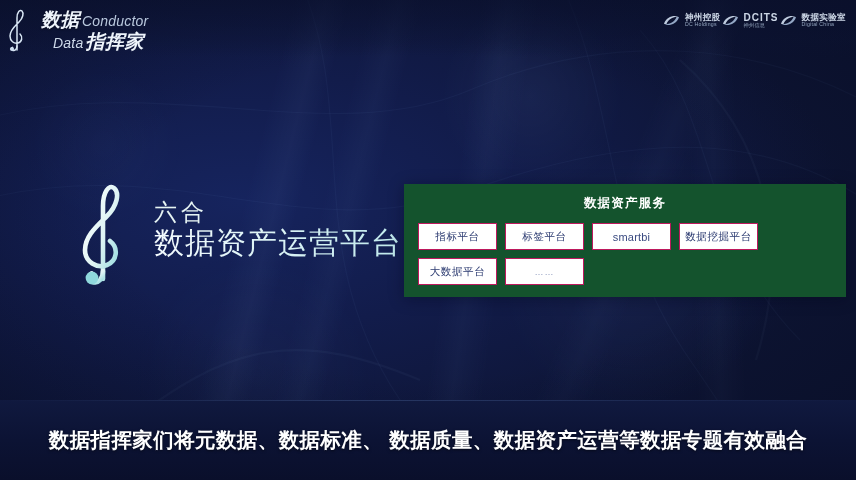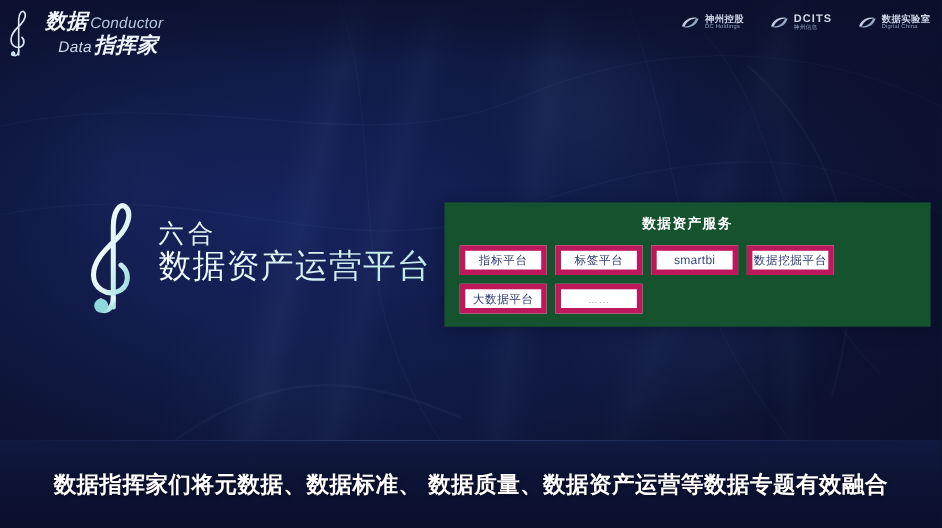--- a/index.html
+++ b/index.html
@@ -74,36 +74,36 @@
     font-size:14px; font-style:italic; letter-spacing:.2px; color:#cdd9e9;
   }
   .brand-cn2 {
     font-size:19px; font-weight:bold; font-style:italic; letter-spacing:.5px;
     color:#eef4fb; padding-left:2px;
   }
 
   
   .corp-logos {
     position:absolute; right:10px; top:12px;
-    display:flex; align-items:center; gap:22px;
+    display:flex; align-items:center; 
   }
   .corp { display:flex; align-items:center; gap:4px; opacity:.92; }
   .corp-mark { width:19px; height:15px; flex:none; }
   .corp-names { display:flex; flex-direction:column; line-height:1.12; }
   .corp-cn { font-size:8.5px; color:#dce7f5; font-weight:bold; letter-spacing:.4px; }
   .corp-en { font-size:5.2px; color:#9fb2cb; letter-spacing:.25px; }
   .corp-cn.lat { font-size:10px; letter-spacing:1px; }
 
   
   .content { position:absolute; left:0; top:57px; width:856px; height:343px; z-index:6; }
 
   
   .lockup {
     position:absolute; left:72px; top:118px;
-    display:flex; align-items:center; gap:10px;
+    display:flex; align-items:center; gap:20px;
   }
   .lockup-clef { width:62px; height:108px; flex:none; margin-top:4px; }
   .lockup-txt { display:flex; flex-direction:column; }
   .lockup-sub {
     font-size:23px; letter-spacing:4px; color:#e6f4f3;
     line-height:1.1; font-weight:300;
   }
   .lockup-title {
     font-size:30px; letter-spacing:1px; line-height:1.22;
     font-weight:500;
@@ -126,21 +126,21 @@
     text-align:center; color:#ffffff; font-size:12.5px; font-weight:bold;
     letter-spacing:1.2px; padding-top:11px;
   }
   .panel-grid {
     display:flex; flex-wrap:wrap; gap:8px;
     padding:11px 14px 0 14px;
   }
   .chip {
     width:79px; height:27px;
     background:#ffffff;
-    border:5px solid #be185d;
+    border:1px solid #be185d;
     display:flex; align-items:center; justify-content:center;
     color:#2b3a70; font-size:10.5px; letter-spacing:.6px;
   }
   .chip.lat { letter-spacing:.2px; font-size:11px; color:#3a4a80; }
   .chip.ellip { color:#8d99bd; letter-spacing:1px; font-size:9px; }
 
   
   .caption-band {
     position:absolute; left:0; top:400px; width:856px; height:80px;
     background:linear-gradient(180deg,#10193f 0%,#0c1334 50%,#0a0f2b 100%);

